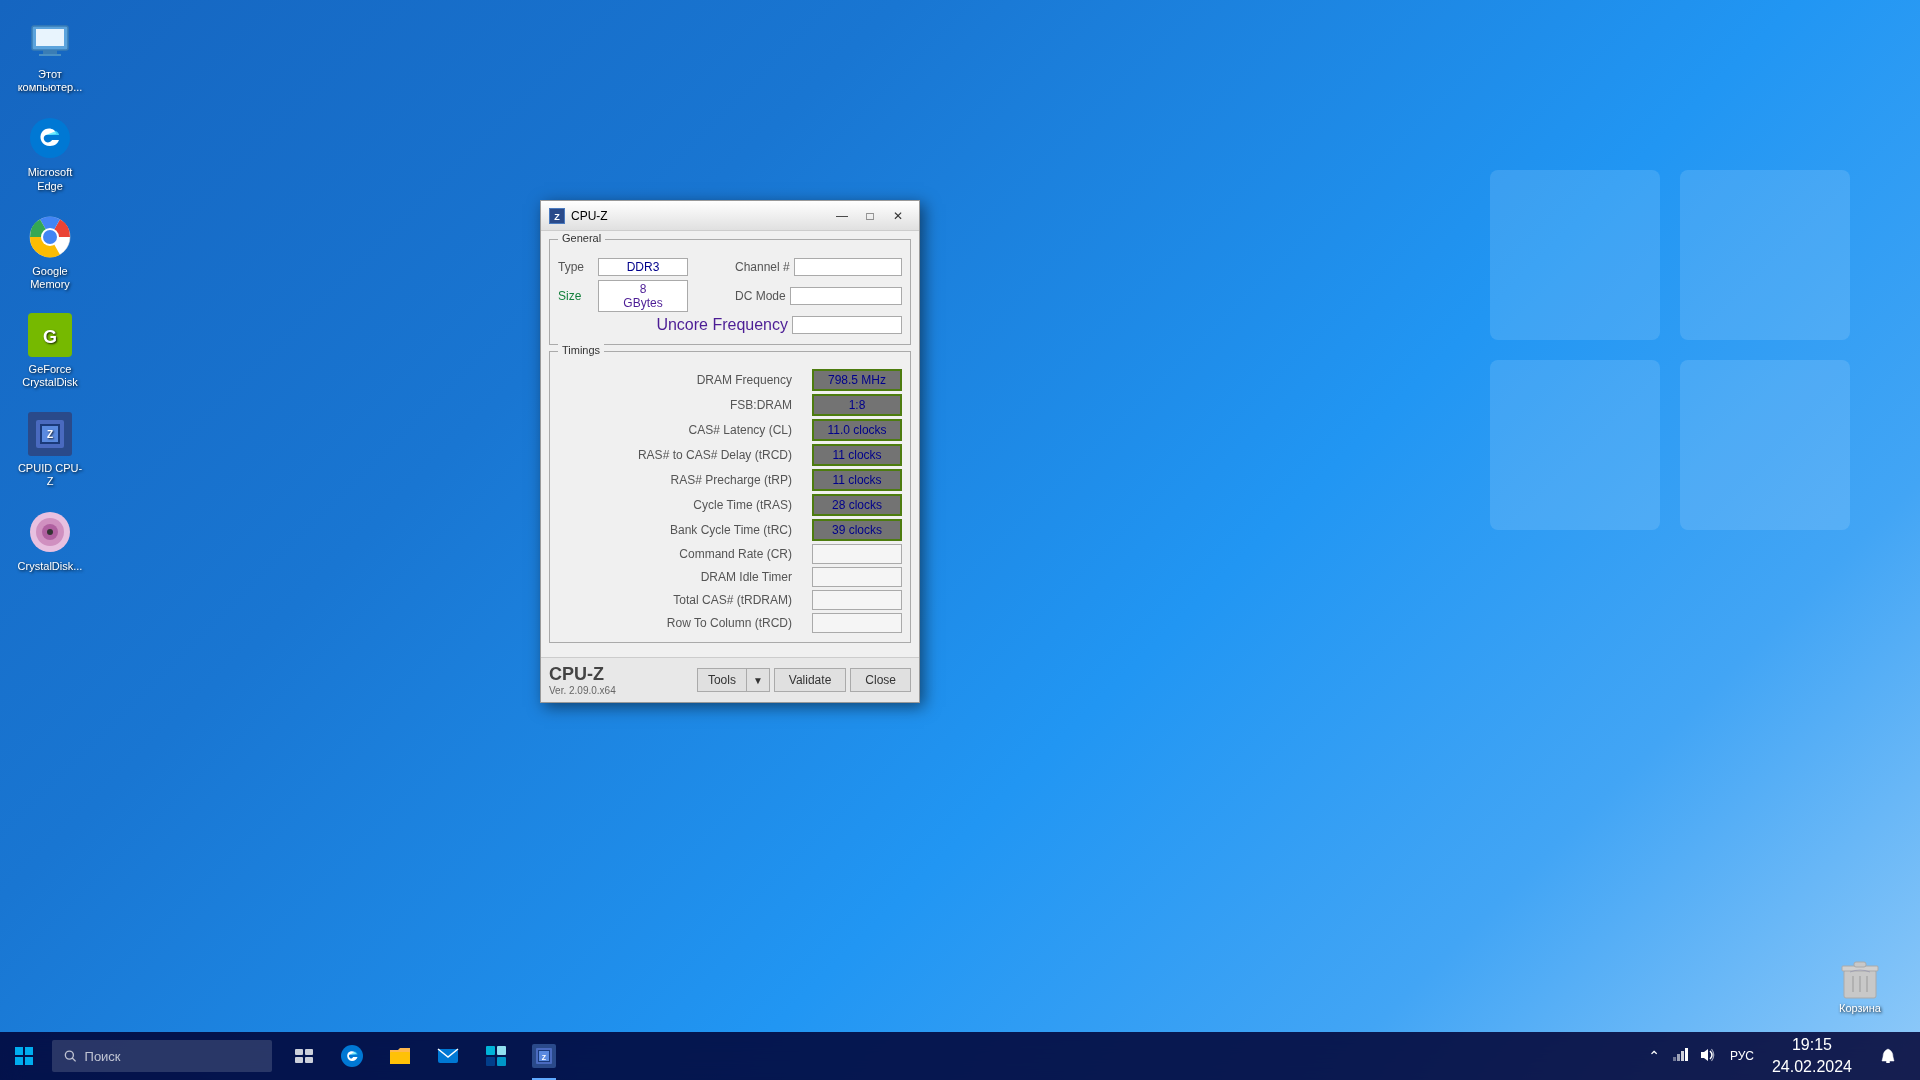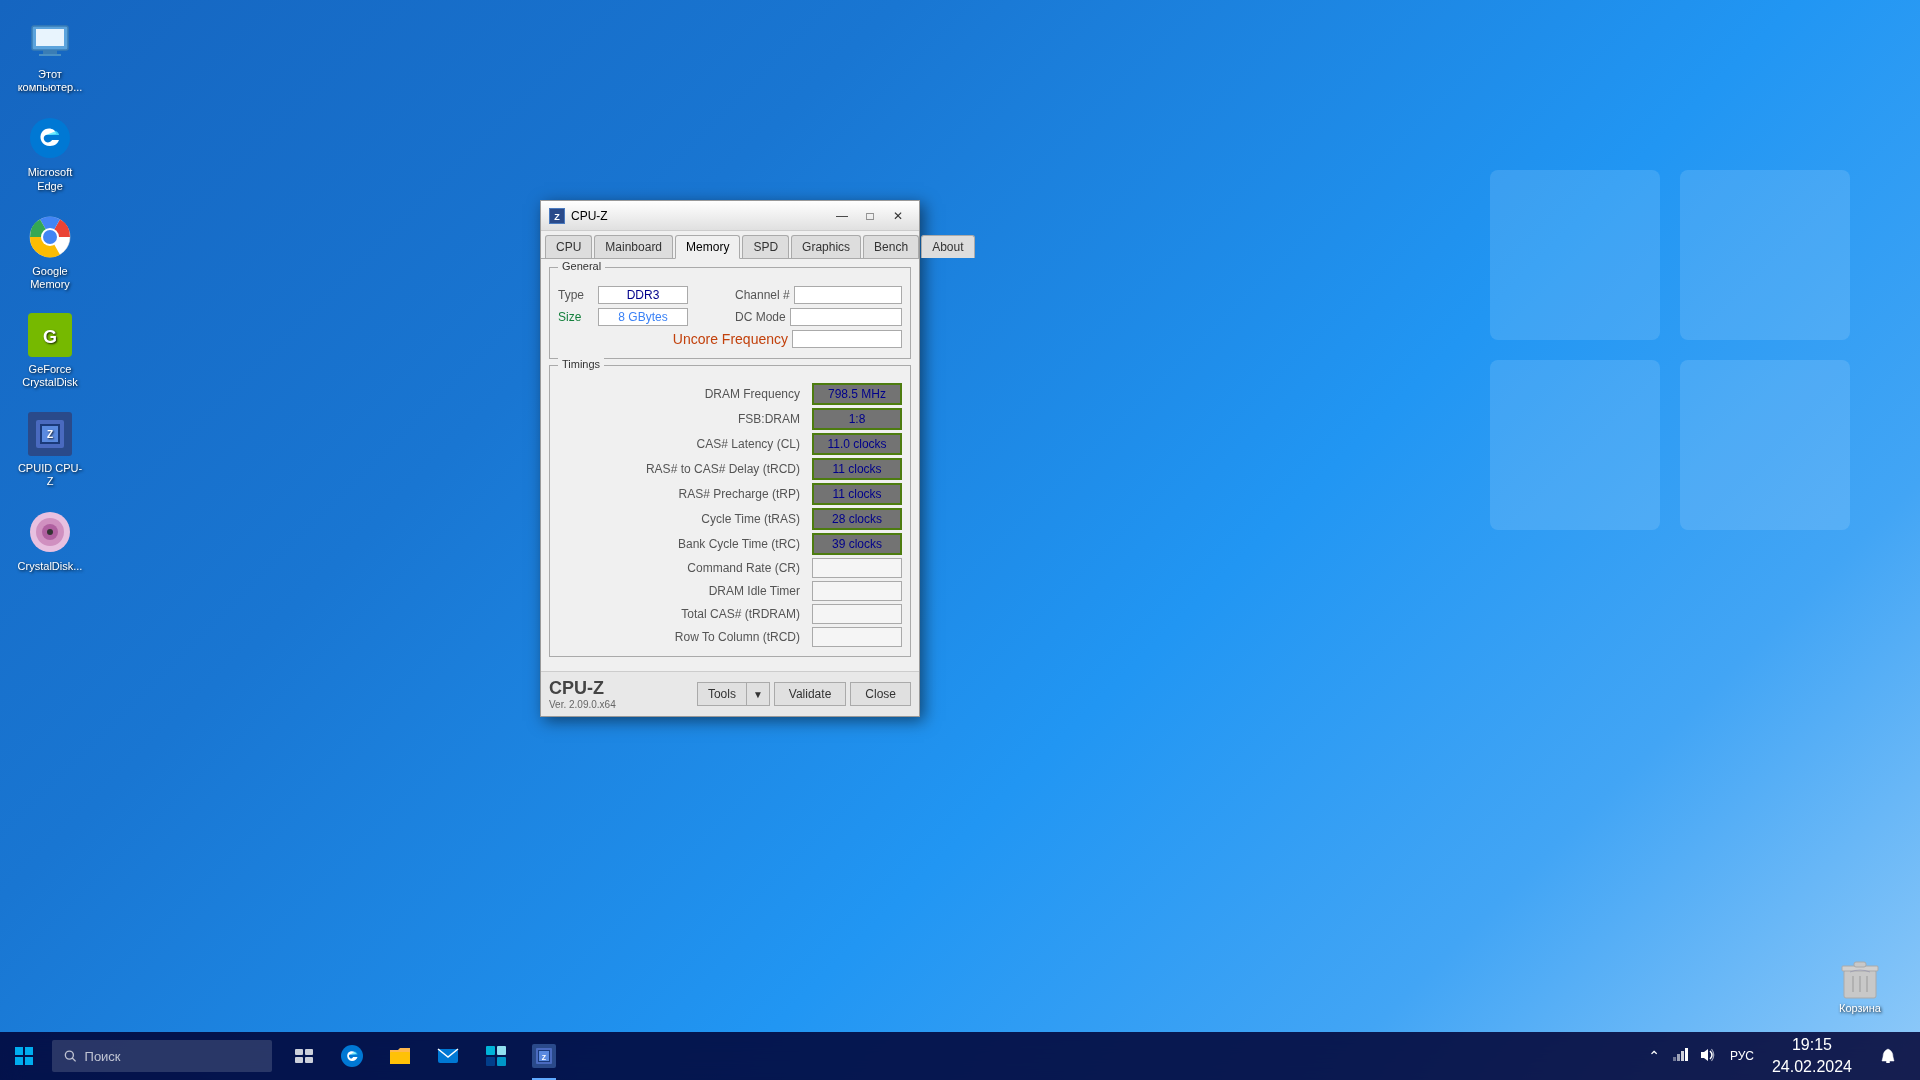--- a/index.html
+++ b/index.html
@@ -320,21 +320,21 @@
       align-items: center;
       margin: 3px 0;
       justify-content: flex-end;
     }
 
     .tim-label {
       font-size: 12px;
       color: #555;
       text-align: right;
       flex: 1;
-      padding-right: 12px;
+      padding-right: 20px;
     }
 
     .tim-value {
       background: #737373;
       border: 2px solid #4d7c0f;
       padding: 2px 6px;
       font-size: 12px;
       color: #00008b;
       width: 90px;
       text-align: center;
@@ -537,29 +537,20 @@
         </svg>
       </div>
       <span class="window-title-text">CPU-Z</span>
       <div class="window-controls">
         <button class="win-btn">—</button>
         <button class="win-btn">□</button>
         <button class="win-btn close">✕</button>
       </div>
     </div>
 
-    <div class="window-tabs">
-      <div class="tab">CPU</div>
-      <div class="tab">Mainboard</div>
-      <div class="tab active">Memory</div>
-      <div class="tab">SPD</div>
-      <div class="tab">Graphics</div>
-      <div class="tab">Bench</div>
-      <div class="tab">About</div>
-    </div>
 
     <div class="window-content">
 
       <div class="section-group">
         <span class="section-legend">General</span>
         <div style="padding-top: 8px;">
 
           <div style="display:flex; align-items:center; margin: 4px 0;">
             <div style="display:flex; align-items:center; flex:1;">
               <span style="font-size:12px; color:#555; width:40px;">Type</span>
@@ -567,30 +558,30 @@
             </div>
             <div style="display:flex; align-items:center; flex:1; margin-left:10px;">
               <span style="font-size:12px; color:#555; text-align:left; padding-right:4px;">Channel #</span>
               <span style="background:white; border:1px solid #aaa; padding:1px 6px; font-size:12px; color:#00008b; flex:1;">&nbsp;</span>
             </div>
           </div>
 
           <div style="display:flex; align-items:center; margin: 4px 0;">
             <div style="display:flex; align-items:center; flex:1;">
               <span style="font-size:12px; color:#15803d; width:40px;">Size</span>
-              <span style="background:white; border:1px solid #aaa; padding:1px 6px; font-size:12px; color:#3b82f6; width:90px; text-align:center;">8 GBytes</span>
+              <span style="background:white; border:1px solid #aaa; padding:1px 20px; font-size:12px; color:#4c1d95; width:90px; text-align:center;">8 GBytes</span>
             </div>
             <div style="display:flex; align-items:center; flex:1; margin-left:10px;">
               <span style="font-size:12px; color:#555; text-align:right; padding-right:4px;">DC Mode</span>
               <span style="background:white; border:1px solid #aaa; padding:1px 6px; font-size:12px; color:#00008b; flex:1;">&nbsp;</span>
             </div>
           </div>
 
           <div style="display:flex; align-items:center; margin: 4px 0; justify-content:flex-end;">
-            <span style="font-size:14px; color:#c2410c; text-align:right; padding-right:4px;">Uncore Frequency</span>
+            <span style="font-size:16px; color:#4c1d95; text-align:right; padding-right:4px;">Uncore Frequency</span>
             <span style="background:white; border:1px solid #aaa; padding:1px 6px; font-size:12px; color:#00008b; width:110px;">&nbsp;</span>
           </div>
         </div>
       </div>
 
       <div class="section-group">
         <span class="section-legend">Timings</span>
         <div style="padding-top: 8px;">
 
           <div class="timings-row">

